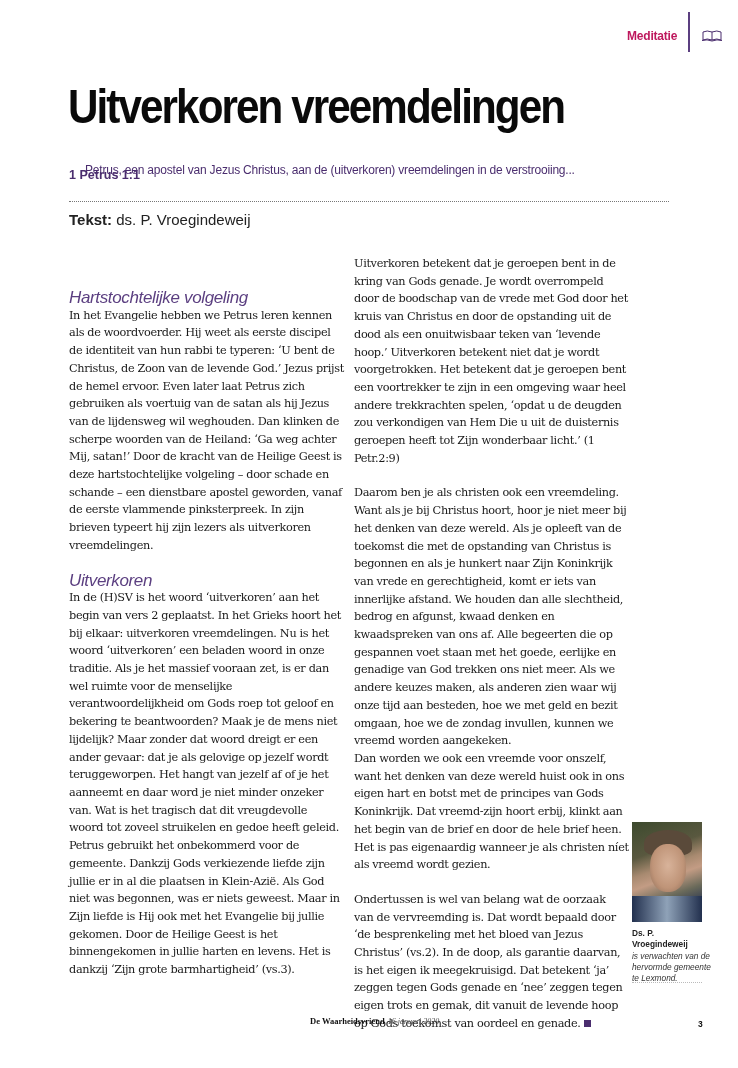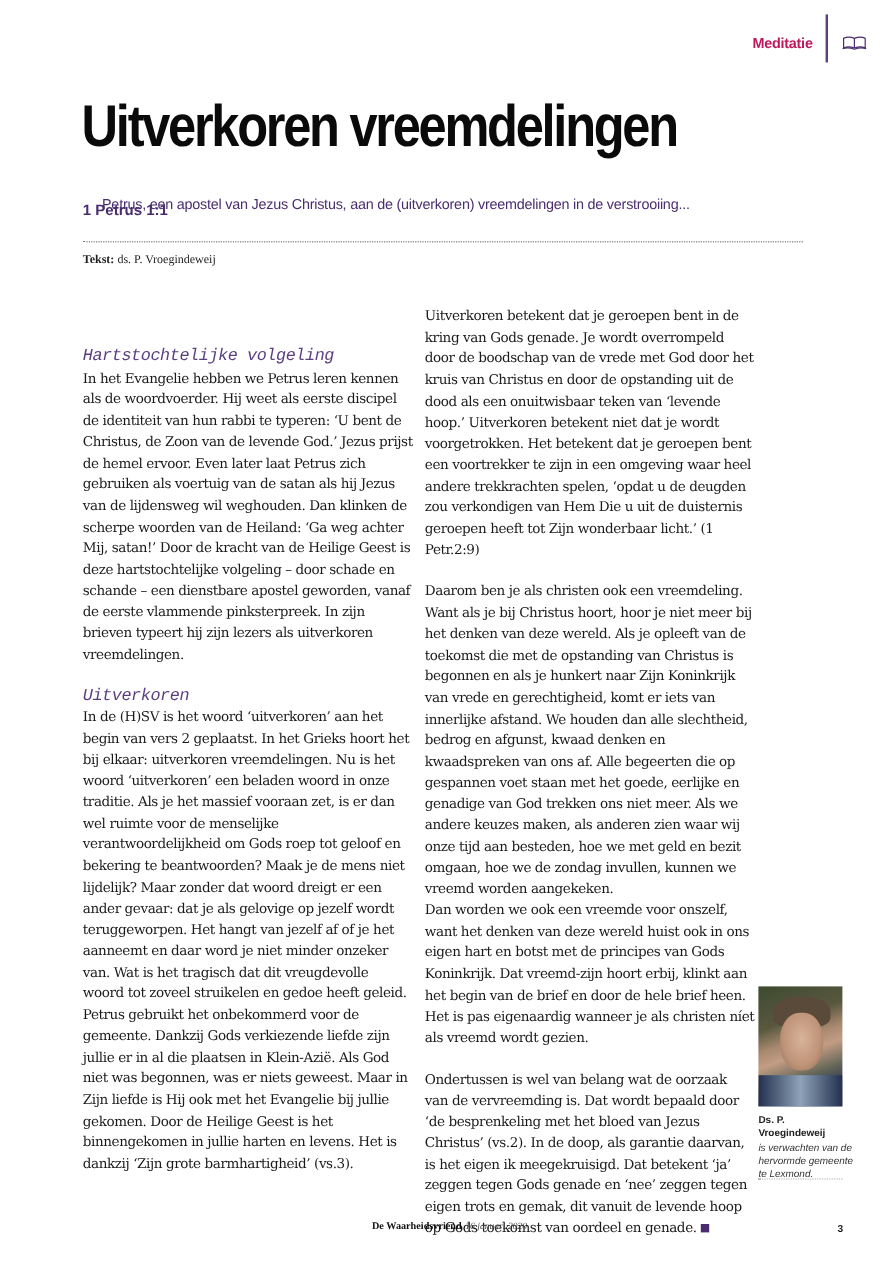--- a/index.html
+++ b/index.html
@@ -4,29 +4,29 @@
 <style>
   html, body { margin:0; padding:0; background:#ffffff; }
   body { width:738px; height:1068px; position:relative; overflow:hidden; font-family:"DejaVu Serif", serif; color:#1a1a1a; }
   .hdr-section { position:absolute; top:29px; left:627px; font-family:"Liberation Sans", sans-serif; font-weight:bold; font-size:12px; color:#be185d; letter-spacing:-0.2px; }
   .hdr-rule { position:absolute; top:12px; left:688px; width:2px; height:40px; background:#5b3f80; }
   .hdr-icon { position:absolute; top:30px; left:702px; width:20px; height:12px; }
   .title { position:absolute; top:82px; left:68px; font-family:"Liberation Sans", sans-serif; font-weight:bold; font-size:49px; letter-spacing:-2.2px; color:#0a0a0a; line-height:1; transform:scaleX(0.86); transform-origin:left top; white-space:nowrap; }
   .quote { position:absolute; top:163px; left:85px; font-family:"Liberation Sans", sans-serif; font-size:12px; color:#4a2d6e; letter-spacing:-0.2px; line-height:15px; }
   .ref { position:absolute; top:168px; left:69px; font-family:"Liberation Sans", sans-serif; font-weight:bold; font-size:12.5px; color:#4a2d6e; }
   .dots { position:absolute; top:201px; left:69px; width:600px; border-top:1.5px dotted #777; }
-  .author { position:absolute; top:211px; left:69px; font-family:Liberation Serif, serif; font-size:10px; color:#222; }
+  .author { position:absolute; top:211px; left:69px; font-family:Liberation Sans, sans-serif; font-size:15px; color:#222; }
   .author b { font-weight:bold; }
   .col { position:absolute; width:275px; font-size:11.3px; line-height:17.7px; letter-spacing:-0.35px; color:#1a1a1a; }
   .col1 { top:255px; left:69px; }
   .col2 { top:255px; left:354px; }
   .col p { margin:0; }
   .lead { font-family:"Liberation Sans", sans-serif; font-weight:bold; color:#4a2d6e; font-size:11.5px; letter-spacing:-0.3px; }
   .gap { height:17px; }
-  .subhead { font-family:Liberation Mono, monospace; font-style:italic; color:#5b3f80; font-size:14px; }
+  .subhead { font-family:Liberation Sans, sans-serif; font-style:italic; color:#5b3f80; font-size:17px; }
   .endmark { display:inline-block; width:7px; height:7px; background:#4a2d6e; margin-left:3px; }
   .photo { position:absolute; top:822px; left:632px; width:70px; height:100px; background:linear-gradient(160deg,#3d4a2e 0%,#59583f 30%,#a88a70 45%,#c39c84 55%,#6a6a5a 70%,#2a3550 85%,#1e2a45 100%); overflow:hidden; }
   .photo .face { position:absolute; top:22px; left:18px; width:36px; height:48px; border-radius:45%; background:radial-gradient(ellipse at 50% 45%, #d8b39a 0%, #bf9478 60%, #8a6a55 100%); }
   .photo .hair { position:absolute; top:8px; left:12px; width:48px; height:26px; border-radius:50% 50% 30% 30%; background:#5a4a3a; }
   .photo .shirt { position:absolute; bottom:0; left:0; width:70px; height:26px; background:linear-gradient(90deg,#22304e,#8fa2b8 50%,#22304e); }
   .cap { position:absolute; top:928px; left:632px; width:80px; font-family:"Liberation Sans", sans-serif; font-size:8.3px; line-height:11.3px; color:#333; }
   .cap b { font-weight:bold; color:#222; display:block; }
   .cap i { font-style:italic; }
   .cap-rule { position:absolute; top:982px; left:632px; width:70px; border-top:1px dotted #bbb; }
   .foot { position:absolute; top:1016px; left:310px; font-family:Liberation Serif, serif; font-size:8.5px; color:#111; }

